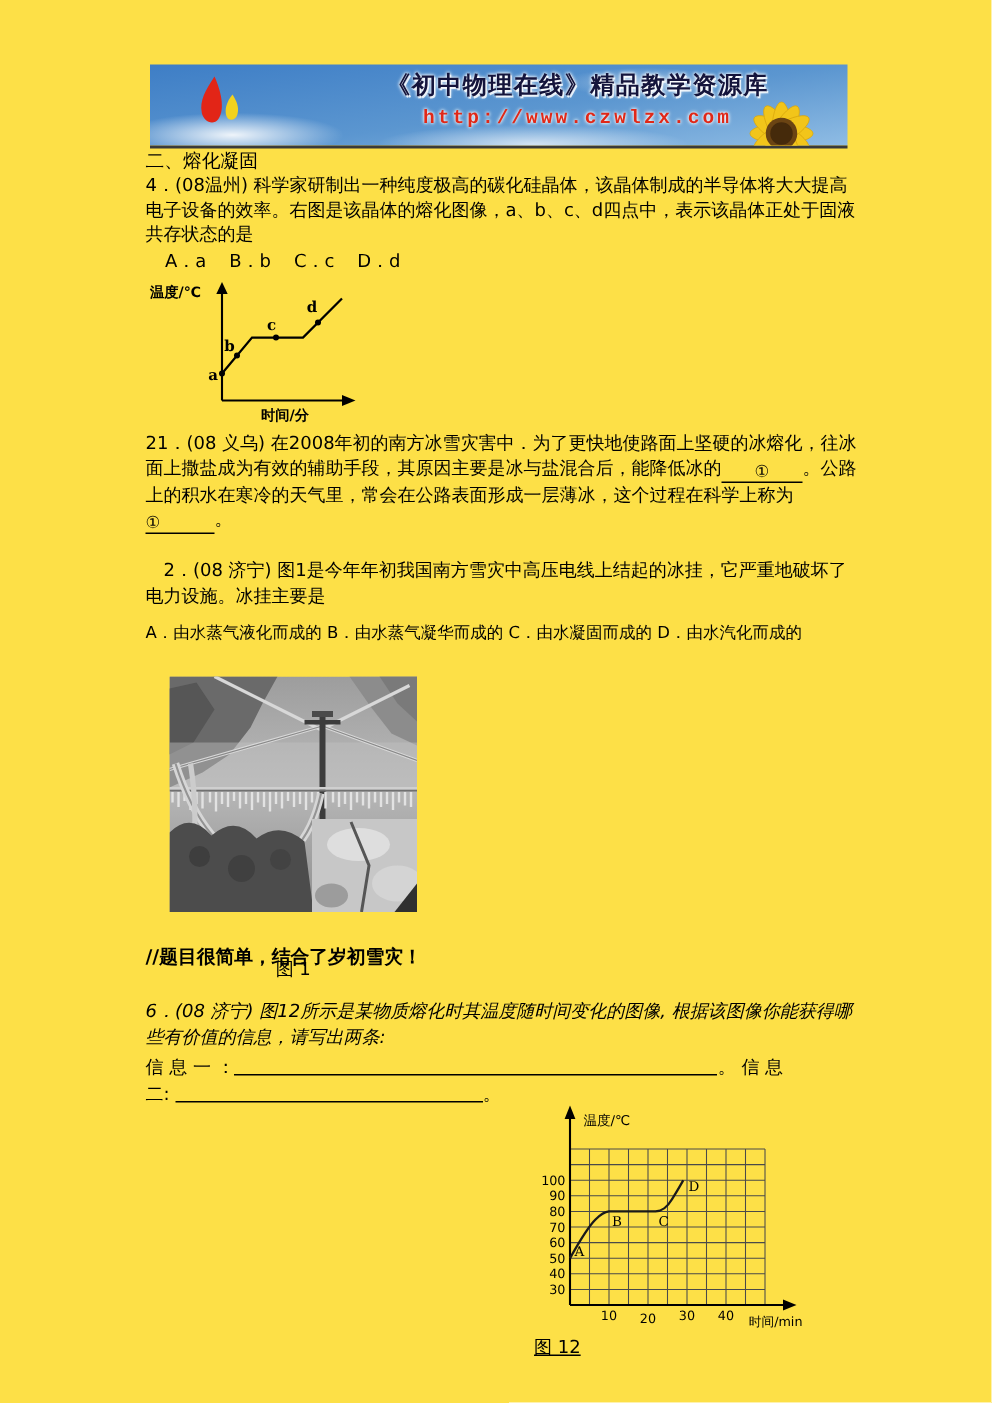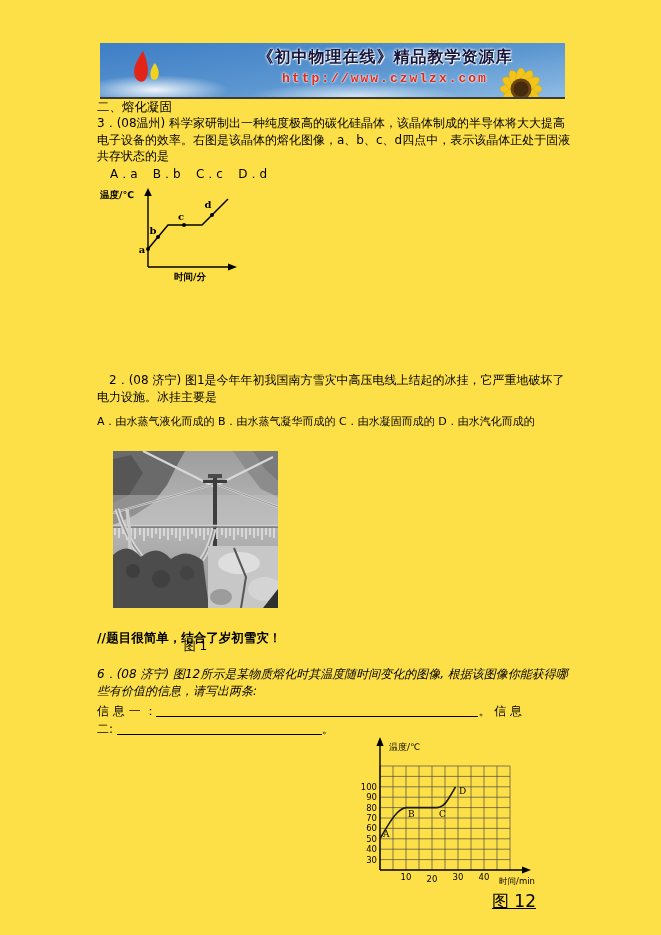--- a/index.html
+++ b/index.html
@@ -39,21 +39,21 @@
   .blank-info2 { width:205px; }
   .indent1 { text-indent:12px; }
   .infoline { line-height:18px; }
 
   
   .graph1 { position:absolute; left:98px; top:187px; }
   .photo-wrap { position:absolute; left:113px; top:451px; width:165px; }
   .photo-svg { filter:blur(0.3px); display:block; }
   .photo-cap { position:absolute; left:113px; top:610px; width:165px; text-align:center; font-size:12px;margin-top:28px; }
   .g12-wrap { position:absolute; left:356px; top:736px; width:180px; }
-  .g12-cap { text-align:right; font-size:17px; margin-top:0px;text-decoration:underline; }
+  .g12-cap { text-align:left; font-size:12px; margin-top:0px;text-decoration:underline; }
   .axis-label { font-weight:bold; }
 </style>
 </head>
 <body>
 
 <div class="page">
 
   <div class="banner">
     <div class="cloud cloud1"></div>
     <div class="cloud cloud2"></div>
@@ -75,41 +75,44 @@
           <ellipse rx="21" ry="6.5" transform="rotate(150)"></ellipse>
         </g>
         <circle r="10.5" fill="#6b4413"></circle>
         <circle r="7.5" fill="#452a0b"></circle>
       </g>
     </svg>
   </div>
 
   <div class="heading">二、熔化凝固</div>
 
-  <div class="para" style="top:115px;">3．(08温州) 科学家研制出一种纯度极高的碳化硅晶体，该晶体制成的半导体将大大提高电子设备的效率。右图是该晶体的熔化图像，a、b、c、d四点中，表示该晶体正处于固液共存状态的是</div>
+  <div class="para" style="top:115px;">4．(08温州) 科学家研制出一种纯度极高的碳化硅晶体，该晶体制成的半导体将大大提高电子设备的效率。右图是该晶体的熔化图像，a、b、c、d四点中，表示该晶体正处于固液共存状态的是</div>
   <div class="opts-a">A．a    B．b    C．c    D．d</div>
 
   <svg class="graph1" width="140" height="96" viewBox="0 0 140 96">
     <text x="2" y="11" font-size="9.5" class="axis-label">温度/℃</text>
     <line x1="50" y1="6" x2="50" y2="80" stroke="#000" stroke-width="1.4"></line>
     <polygon points="50,1 46.2,9 53.8,9" fill="#000"></polygon>
     <line x1="50" y1="80" x2="132" y2="80" stroke="#000" stroke-width="1.4"></line>
     <polygon points="139,80 130,76.4 130,83.6" fill="#000"></polygon>
     <text x="92" y="93" font-size="9.5" text-anchor="middle" class="axis-label">时间/分</text>
     <path d="M50 62 L70 38 L104 38 L130 12" fill="none" stroke="#000" stroke-width="1.5"></path>
     <circle cx="50" cy="62" r="2" fill="#000"></circle>
     <circle cx="60" cy="50" r="2" fill="#000"></circle>
     <circle cx="86" cy="38" r="2" fill="#000"></circle>
     <circle cx="114" cy="28" r="2" fill="#000"></circle>
     <text x="44" y="66" font-size="10" font-weight="bold" text-anchor="middle" font-family="DejaVu Serif, serif">a</text>
     <text x="55" y="47" font-size="10" font-weight="bold" text-anchor="middle" font-family="DejaVu Serif, serif">b</text>
     <text x="83" y="33" font-size="10" font-weight="bold" text-anchor="middle" font-family="DejaVu Serif, serif">c</text>
     <text x="110" y="21" font-size="10" font-weight="bold" text-anchor="middle" font-family="DejaVu Serif, serif">d</text>
   </svg>
 
+  <div class="para" style="top:287px;">
+    <span>21．(08 义乌) 在2008年初的南方冰雪灾害中．为了更快地使路面上坚硬的冰熔化，往冰面上撒盐成为有效的辅助手段，其原因主要是冰与盐混合后，能降低冰的</span><span class="blank blank-q21a"><span>①</span></span><span>。公路上的积水在寒冷的天气里，常会在公路表面形成一层薄冰，这个过程在科学上称为</span><span class="blank blank-q21b"><span>①</span></span><span>。</span>
+  </div>
 
   <div class="para indent1" style="top:372px;">2．(08 济宁) 图1是今年年初我国南方雪灾中高压电线上结起的冰挂，它严重地破坏了电力设施。冰挂主要是</div>
   <div class="opts-b">A．由水蒸气液化而成的 B．由水蒸气凝华而成的 C．由水凝固而成的 D．由水汽化而成的</div>
 
   <div class="photo-wrap">
     <svg class="photo-svg" width="165" height="157" viewBox="0 0 165 157">
       <defs>
         <linearGradient id="fog" x1="0" y1="0" x2="0" y2="1">
           <stop offset="0" stop-color="#9d9d9d"></stop>
           <stop offset="0.45" stop-color="#b9b9b9"></stop>

